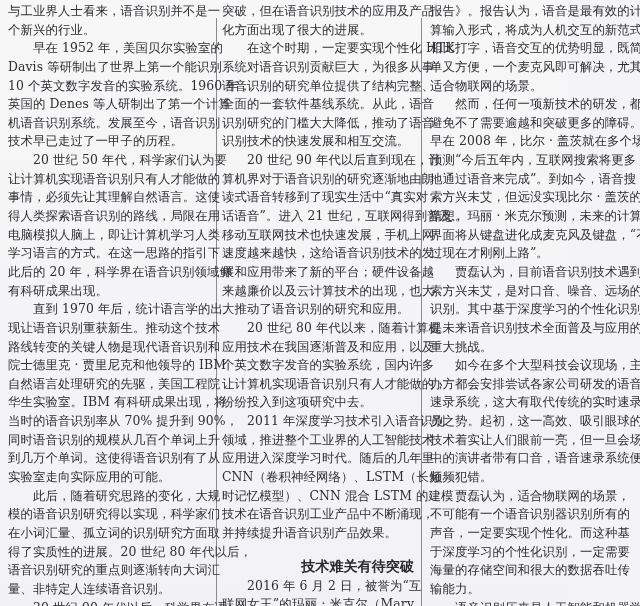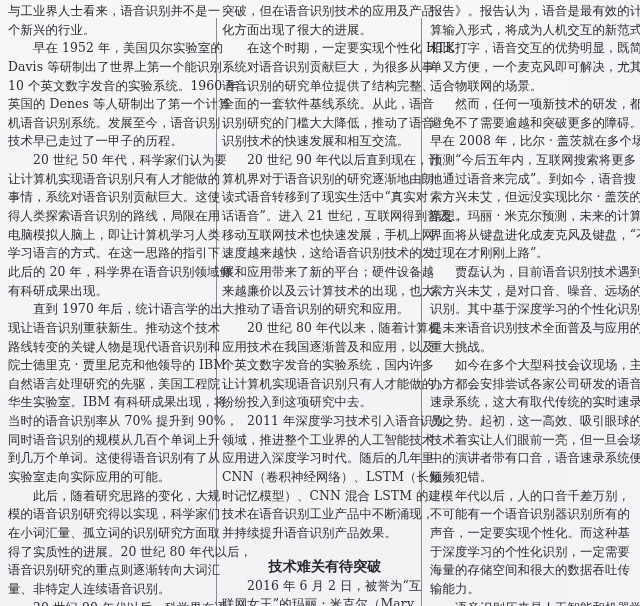--- a/index.html
+++ b/index.html
@@ -48,21 +48,21 @@
     .rule {
       position: absolute;
       width: 1px;
       background: #8a8a90;
     }
     .rule-1 { left: 216px; top: 18px; height: 440px; }
     .rule-2 { left: 421px; top: 18px; height: 590px; }
     .rule-1b { left: 216px; top: 458px; height: 148px; }
     .heading {
       display: block;
-      text-align: center;
+      text-align: right;
       font-family: "DejaVu Sans", "Liberation Sans", sans-serif;
       font-size: 14px;
       font-weight: bold;
       color: #2a2a30;
       height: 22px;
       line-height: 22px;
       margin-top: 12px;
       padding-left: 14px;
     }
   </style>
@@ -78,21 +78,21 @@
       <span class="line">与工业界人士看来，语音识别并不是一</span>
       <span class="line last">个新兴的行业。</span>
       <span class="line indent">早在 1952 年，美国贝尔实验室的</span>
       <span class="line">Davis 等研制出了世界上第一个能识别</span>
       <span class="line">10 个英文数字发音的实验系统。1960 年，</span>
       <span class="line">英国的 Denes 等人研制出了第一个计算</span>
       <span class="line">机语音识别系统。发展至今，语音识别</span>
       <span class="line last">技术早已走过了一甲子的历程。</span>
       <span class="line indent">20 世纪 50 年代，科学家们认为要</span>
       <span class="line">让计算机实现语音识别只有人才能做的</span>
-      <span class="line">事情，系统对语音识别贡献巨大。这使</span>
+      <span class="line">事情，必须先让其理解自然语言。这使</span>
       <span class="line">得人类探索语音识别的路线，局限在用</span>
       <span class="line">电脑模拟人脑上，即让计算机学习人类</span>
       <span class="line">学习语言的方式。在这一思路的指引下，</span>
       <span class="line">此后的 20 年，科学界在语音识别领域鲜</span>
       <span class="line last">有科研成果出现。</span>
       <span class="line indent">直到 1970 年后，统计语言学的出</span>
       <span class="line">现让语音识别重获新生。推动这个技术</span>
       <span class="line">路线转变的关键人物是现代语音识别和</span>
       <span class="line">院士德里克 · 贾里尼克和他领导的 IBM</span>
       <span class="line">自然语言处理研究的先驱，美国工程院</span>
@@ -163,21 +163,21 @@
       <span class="line">识别。其中基于深度学习的个性化识别，</span>
       <span class="line">是未来语音识别技术全面普及与应用的</span>
       <span class="line last">重大挑战。</span>
       <span class="line indent">如今在多个大型科技会议现场，主</span>
       <span class="line">办方都会安排尝试各家公司研发的语音</span>
       <span class="line">速录系统，这大有取代传统的实时速录</span>
       <span class="line">员之势。起初，这一高效、吸引眼球的</span>
       <span class="line">技术着实让人们眼前一亮，但一旦会场</span>
       <span class="line">中的演讲者带有口音，语音速录系统便</span>
       <span class="line last">频频犯错。</span>
-      <span class="line indent">年代以后，人的口音千差万别，</span>
+      <span class="line indent">贾磊认为，适合物联网的场景，</span>
       <span class="line">不可能有一个语音识别器识别所有的</span>
       <span class="line">声音，一定要实现个性化。而这种基</span>
       <span class="line">于深度学习的个性化识别，一定需要</span>
       <span class="line">海量的存储空间和很大的数据吞吐传</span>
       <span class="line last">输能力。</span>
       <span class="line indent">语音识别历来是人工智能和机器学</span>
     </div>
 </div>
 
 </body></html>

